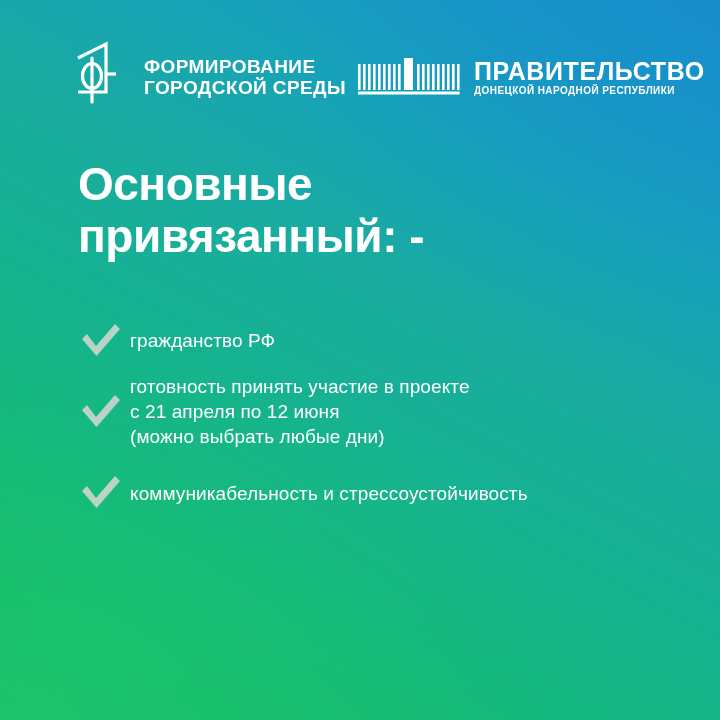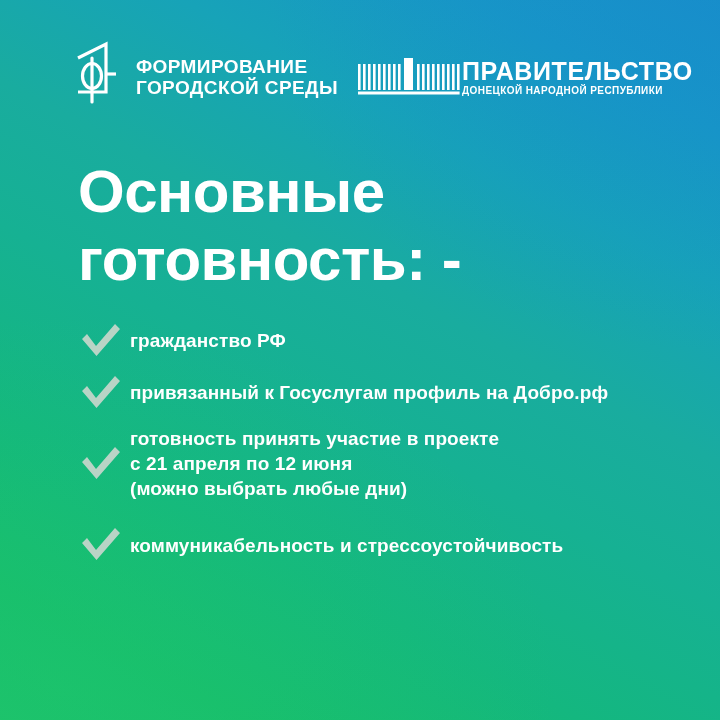--- a/index.html
+++ b/index.html
@@ -49,21 +49,21 @@
     left: 0;
     right: 0;
     height: 80px;
   }
   .logo-fkgs {
     position: absolute;
     left: 72px;
     top: 0;
     display: flex;
     align-items: center;
-    gap: 18px;
+    gap: 26px;
   }
   .fkgs-mark {
     width: 46px;
     height: 74px;
     flex: 0 0 auto;
   }
   .fkgs-text {
     color: #ffffff;
     line-height: 1.12;
     letter-spacing: 0.4px;
@@ -78,20 +78,21 @@
     font-weight: 700;
     text-align: center;
   }
 
   .logo-gov {
     position: absolute;
     left: 358px;
     top: 16px;
     display: flex;
     align-items: center;
+    gap: 12px;
   }
   .gov-mark {
     width: 104px;
     height: 42px;
     flex: 0 0 auto;
   }
   .gov-text {
     color: #ffffff;
     line-height: 1.0;
   }
@@ -111,21 +112,21 @@
     margin-top: 2px;
   }
 
   
   .headline {
     position: absolute;
     left: 78px;
     top: 158px;
     width: 600px;
     color: #ffffff;
-    font-size: 60px;
+    font-size: 46px;
     font-weight: 700;
     line-height: 1.14;
     letter-spacing: -0.5px;
   }
   .headline .hl-line {
     display: block;
     white-space: nowrap;
   }
 
   
@@ -146,21 +147,21 @@
   }
   .check-icon {
     width: 42px;
     height: 38px;
     flex: 0 0 42px;
     margin-right: 8px;
   }
   .check-text {
     color: #ffffff;
     font-size: 19px;
-    font-weight: 700;
+    font-weight: 400;
     line-height: 1.32;
     letter-spacing: 0.1px;
     white-space: nowrap;
   }
   .check-text .t-line {
     display: block;
     white-space: nowrap;
   }
 </style>
 </head>
@@ -219,67 +220,57 @@
         </span>
         <span class="gov-text">
           <span class="gov-title">ПРАВИТЕЛЬСТВО</span>
           <span class="gov-sub">ДОНЕЦКОЙ НАРОДНОЙ РЕСПУБЛИКИ</span>
         </span>
       </div>
     </div>
 
     <div class="headline">
       <span class="hl-line">Основные</span>
-      <span class="hl-line">готовность: -</span>
+      <span class="hl-line">привязанный: -</span>
     </div>
 
     <div class="checklist">
 
       <div class="check-item">
         <span class="check-icon">
           <svg viewBox="0 0 42 38" width="42" height="38" aria-hidden="true">
             <path d="M2 17 L7 12 L16 24 L35 2 L40 7 L16.5 34 Z" fill="#B9D4C6"></path>
           </svg>
         </span>
         <span class="check-text">
           <span class="t-line">гражданство РФ</span>
         </span>
       </div>
 
+
+
+      <div class="check-item multiline">
+        <span class="check-icon">
+          <svg viewBox="0 0 42 38" width="42" height="38" aria-hidden="true">
+            <path d="M2 17 L7 12 L16 24 L35 2 L40 7 L16.5 34 Z" fill="#B9D4C6"></path>
+          </svg>
+        </span>
+        <span class="check-text">
+          <span class="t-line">готовность принять участие в проекте</span>
+          <span class="t-line">с 21 апреля по 12 июня</span>
+          <span class="t-line">(можно выбрать любые дни)</span>
+        </span>
+      </div>
+
       <div class="check-item">
         <span class="check-icon">
           <svg viewBox="0 0 42 38" width="42" height="38" aria-hidden="true">
             <path d="M2 17 L7 12 L16 24 L35 2 L40 7 L16.5 34 Z" fill="#B9D4C6"></path>
           </svg>
         </span>
         <span class="check-text">
-          <span class="t-line">привязанный к Госуслугам профиль на Добро.рф</span>
-        </span>
-      </div>
-
-
-      <div class="check-item multiline">
-        <span class="check-icon">
-          <svg viewBox="0 0 42 38" width="42" height="38" aria-hidden="true">
-            <path d="M2 17 L7 12 L16 24 L35 2 L40 7 L16.5 34 Z" fill="#B9D4C6"></path>
-          </svg>
-        </span>
-        <span class="check-text">
-          <span class="t-line">готовность принять участие в проекте</span>
-          <span class="t-line">с 21 апреля по 12 июня</span>
-          <span class="t-line">(можно выбрать любые дни)</span>
-        </span>
-      </div>
-
-      <div class="check-item">
-        <span class="check-icon">
-          <svg viewBox="0 0 42 38" width="42" height="38" aria-hidden="true">
-            <path d="M2 17 L7 12 L16 24 L35 2 L40 7 L16.5 34 Z" fill="#B9D4C6"></path>
-          </svg>
-        </span>
-        <span class="check-text">
           <span class="t-line">коммуникабельность и стрессоустойчивость</span>
         </span>
       </div>
 
     </div>
   </div>
 </div>
 
 </body></html>

